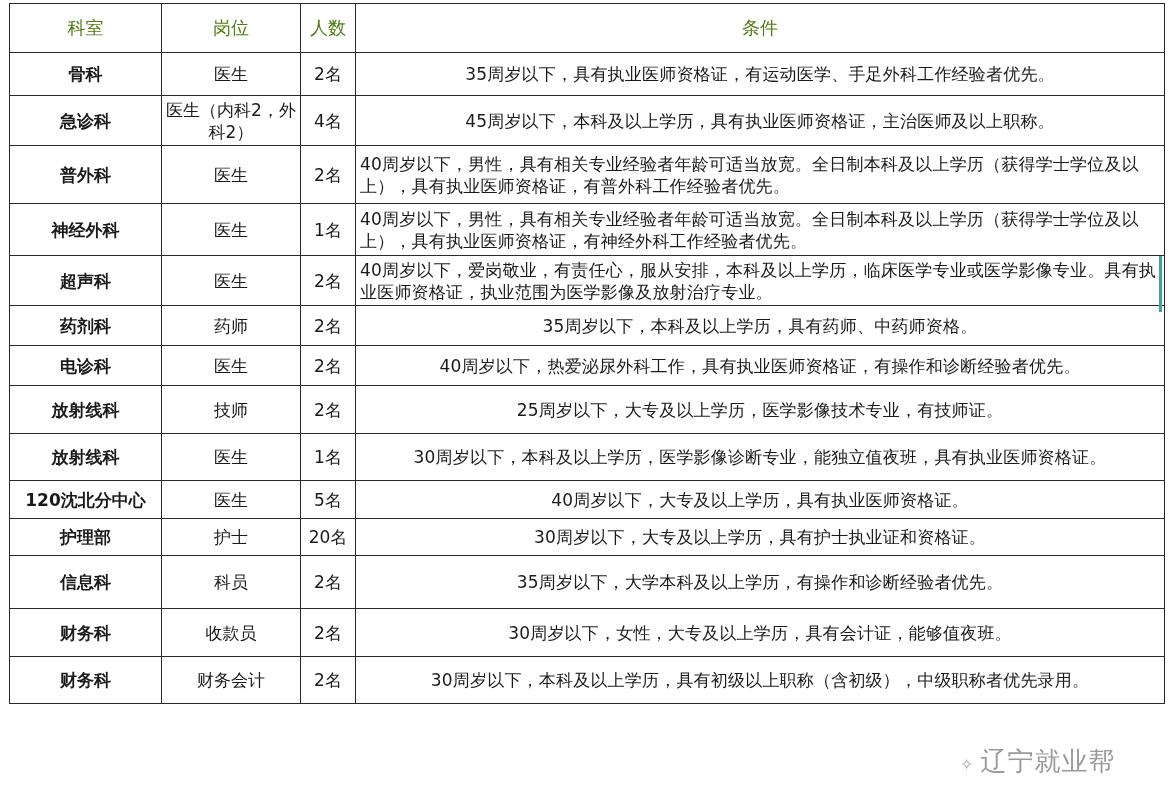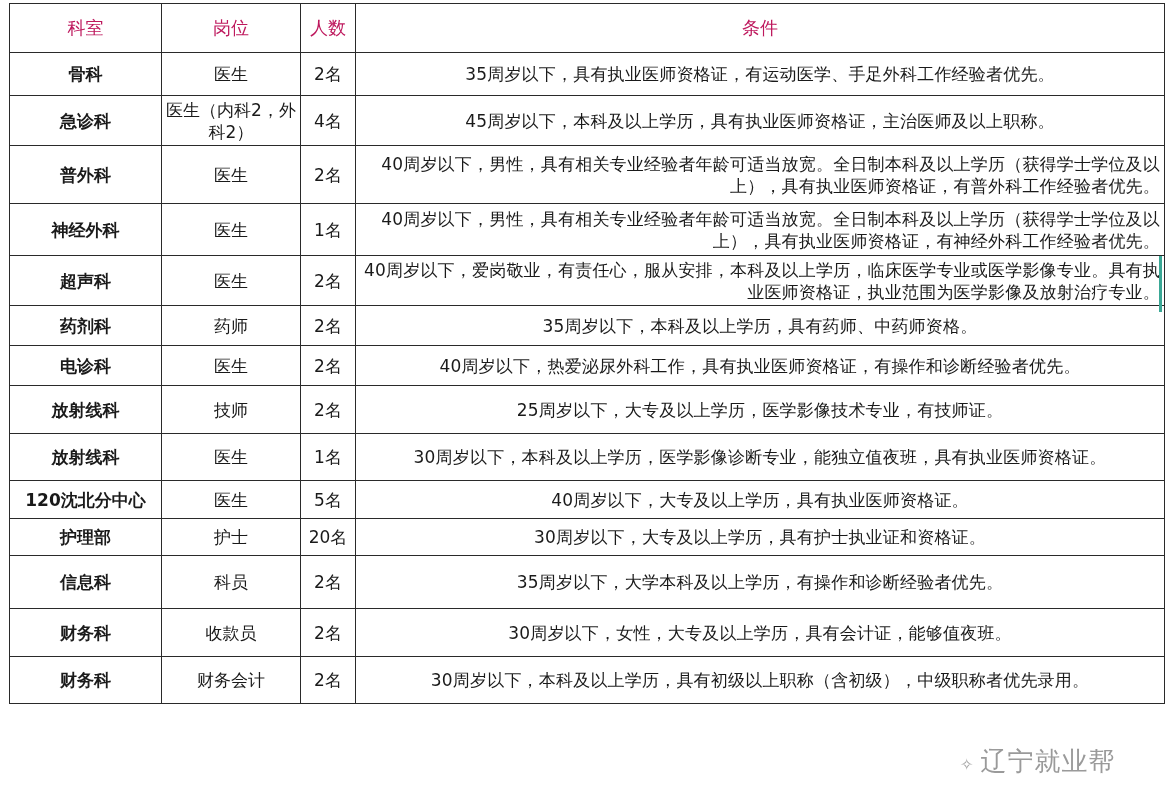--- a/index.html
+++ b/index.html
@@ -2,26 +2,26 @@
 <html><head>
 <meta charset="utf-8">
 <style>
   html, body { margin: 0; padding: 0; background: #ffffff; }
   body { width: 1168px; height: 802px; position: relative; overflow: hidden;
          font-family: "DejaVu Sans", "Liberation Sans", sans-serif; color: #1a1a1a; }
   table.recruit { position: absolute; left: 9px; top: 3px; width: 1155px;
     border-collapse: collapse; table-layout: fixed; }
   table.recruit td, table.recruit th { border: 1.5px solid #2a2a2a; padding: 0 4px;
     text-align: center; vertical-align: middle; font-size: 17px; line-height: 22px; }
-  table.recruit th { font-weight: normal; color: #be185d; font-size: 18px; }
+  table.recruit th { font-weight: normal; color: #4d7c0f; font-size: 18px; }
   td.dept { font-weight: bold; font-size: 18px; }
   td.post { font-size: 17px; }
   td.count { font-size: 17px; margin-left: 28px; }
   td.cond { font-size: 16px; letter-spacing: 0.2px; }
-  td.cond.wrap { text-align: right; }
+  td.cond.wrap { text-align: left; }
   .teal-mark { position: absolute; left: 1159px; top: 256px; width: 3px; height: 56px; background: #3aa896; }
   .watermark { position: absolute; left: 960px; top: 744px; font-size: 26px; color: rgba(120,120,120,0.75);
     font-family: "DejaVu Sans", sans-serif; letter-spacing: 1px; pointer-events: none; white-space: nowrap; }
   .watermark .wm-icon { font-size: 16px; margin-right: 6px; color: rgba(140,140,140,0.8); }
 </style>
 </head>
 <body>
 
 <table class="recruit">
   <colgroup>

